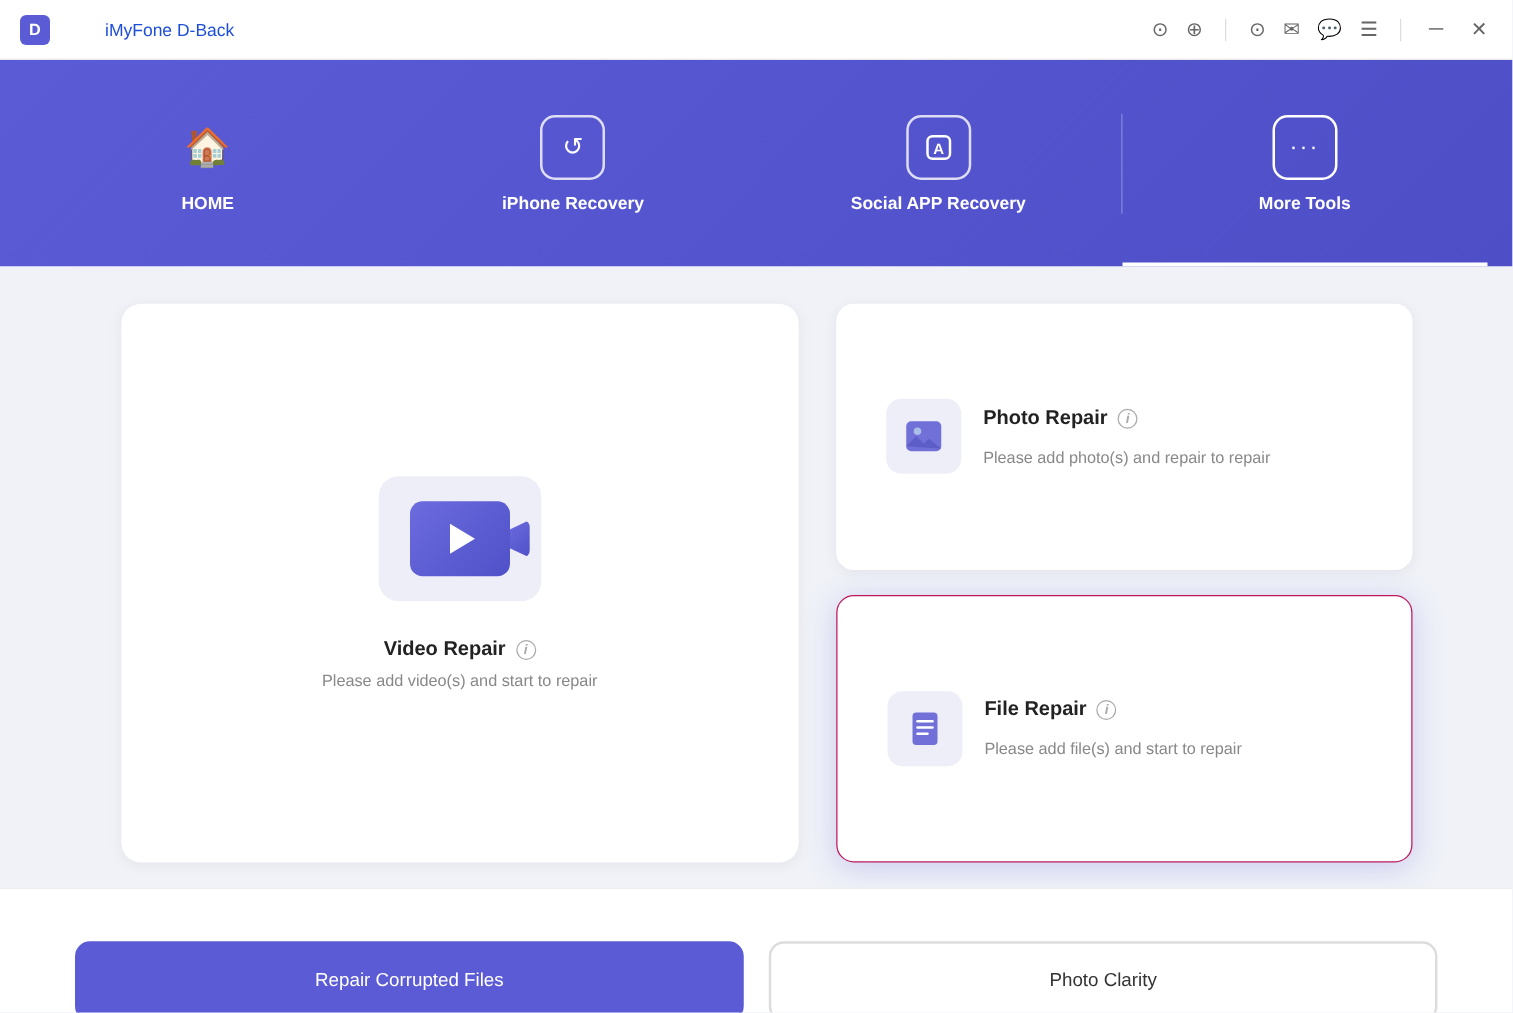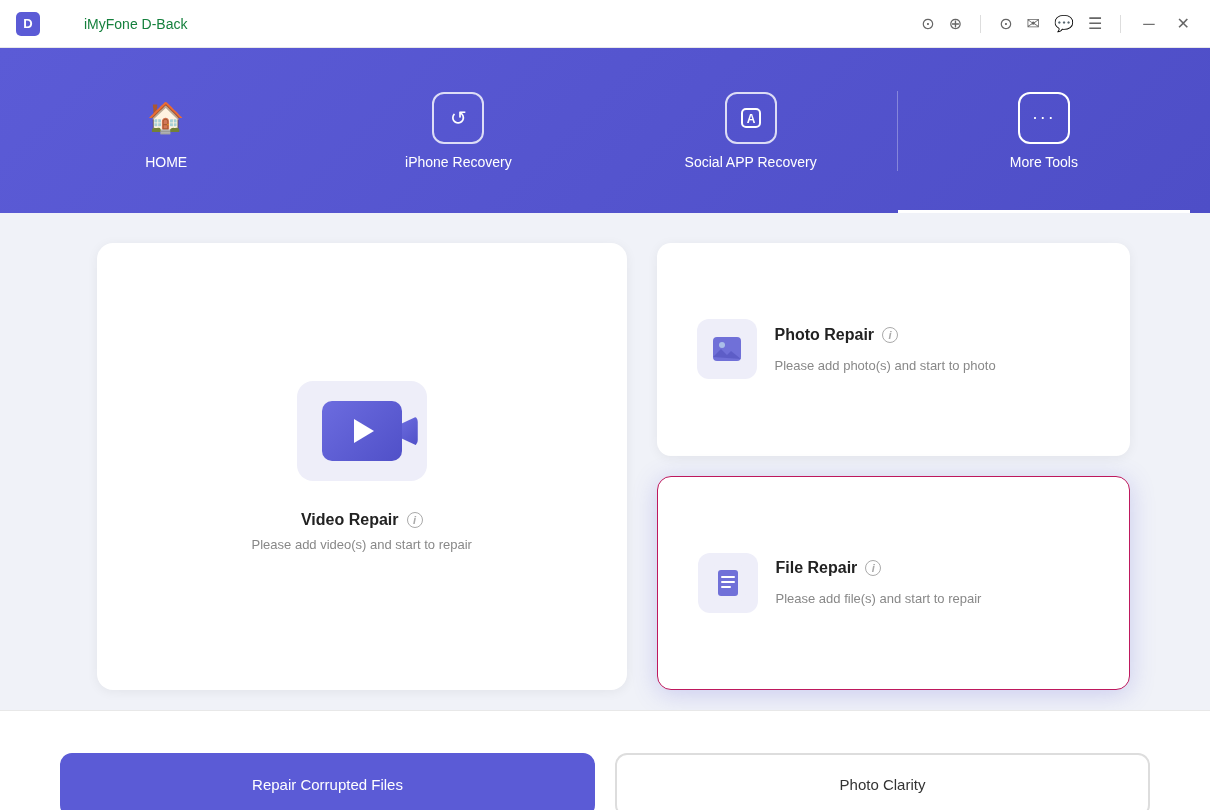--- a/index.html
+++ b/index.html
@@ -31,21 +31,21 @@
       display: flex;
       align-items: center;
       justify-content: center;
       color: white;
       font-size: 13px;
       font-weight: bold;
       margin-right: 8px;
     }
     .title-bar-name {
       font-size: 14px;
-      color: #15803d;
+      color: #1d4ed8;
       font-weight: 500;
       padding-left: 36px;
     }
     .title-bar-controls {
       margin-left: auto;
       display: flex;
       align-items: center;
       gap: 14px;
     }
     .title-bar-icon {
@@ -105,21 +105,21 @@
       align-items: center;
       justify-content: center;
       font-size: 22px;
     }
     .nav-item.active .nav-icon-box {
       border-color: white;
     }
     .nav-label {
       font-size: 14px;
       color: white;
-      font-weight: 400;
+      font-weight: 700;
       text-align: center;
     }
     .nav-divider {
       width: 1px;
       height: 80px;
       background: rgba(255,255,255,0.3);
       flex-shrink: 0;
     }
 
     
@@ -151,21 +151,21 @@
 
     
     .left-card {
       flex: 1;
       background: white;
       border-radius: 16px;
       display: flex;
       flex-direction: column;
       align-items: center;
       justify-content: center;
-      padding: 28px;
+      padding: 40px;
       box-shadow: 0 2px 12px rgba(0,0,0,0.06);
       cursor: pointer;
       margin-left: 17px;
     }
 
     .video-icon-wrapper {
       width: 130px;
       height: 100px;
       background: #eeeef9;
       border-radius: 16px;
@@ -378,21 +378,21 @@
             <rect x="4" y="6" width="28" height="24" rx="4" fill="#7070d8"></rect>
             <circle cx="13" cy="14" r="3" fill="#aabee8"></circle>
             <path d="M4 26l8-8 6 6 4-4 10 8" fill="#5555c0" opacity="0.7"></path>
           </svg>
         </div>
         <div class="small-card-info">
           <div class="card-title">
             <span>Photo Repair</span>
             <span class="info-icon">i</span>
           </div>
-          <div class="card-desc" style="text-align:left;">Please add photo(s) and start to photo</div>
+          <div class="card-desc" style="text-align:left;">Please add photo(s) and repair to repair</div>
         </div>
       </div>
 
       <div class="small-card selected">
         <div class="small-card-icon">
           <svg width="36" height="36" viewBox="0 0 36 36" fill="none">
             <rect width="36" height="36" rx="8" fill="#eeeef9"></rect>
             <rect x="8" y="5" width="20" height="26" rx="3" fill="#7070d8"></rect>
             <rect x="11" y="11" width="14" height="2" rx="1" fill="white"></rect>
             <rect x="11" y="16" width="14" height="2" rx="1" fill="white"></rect>

